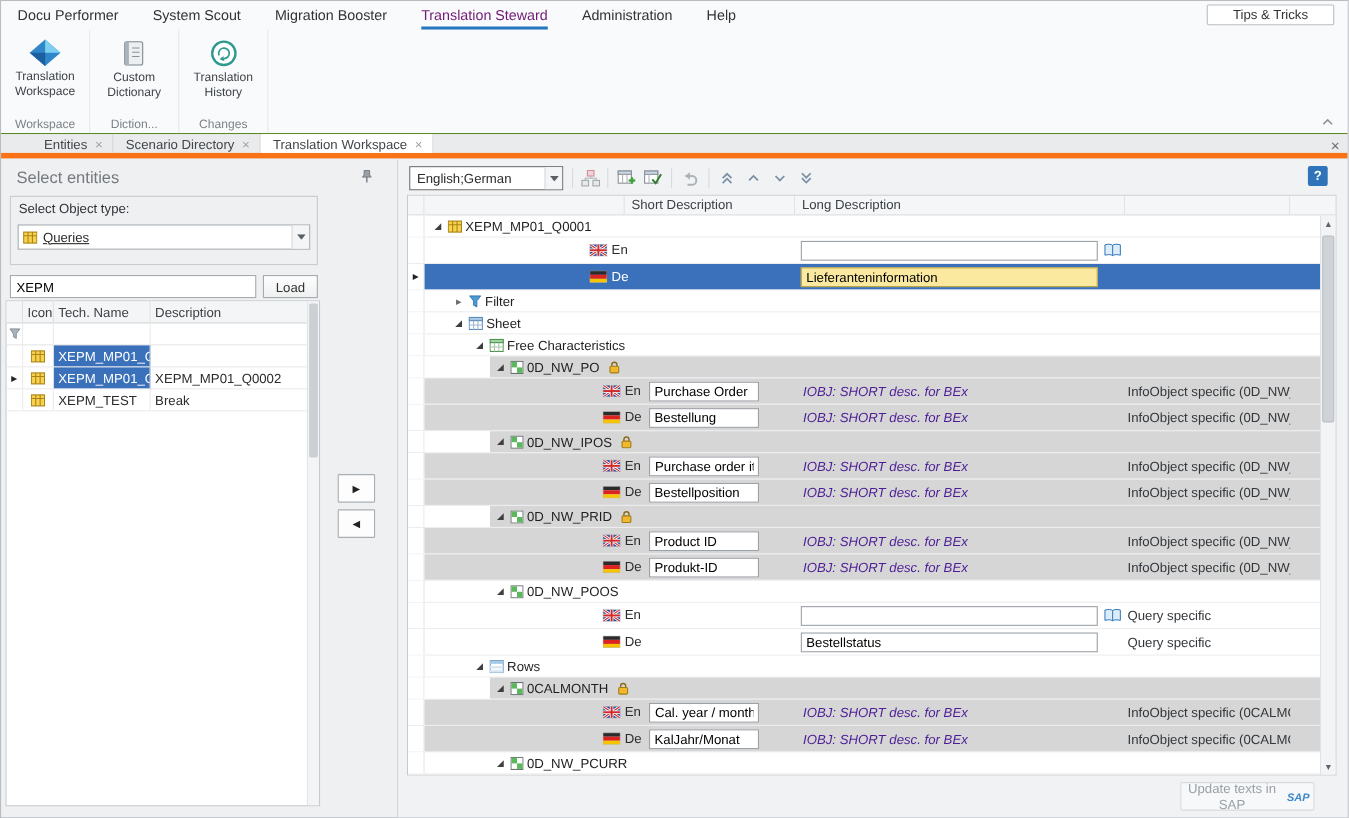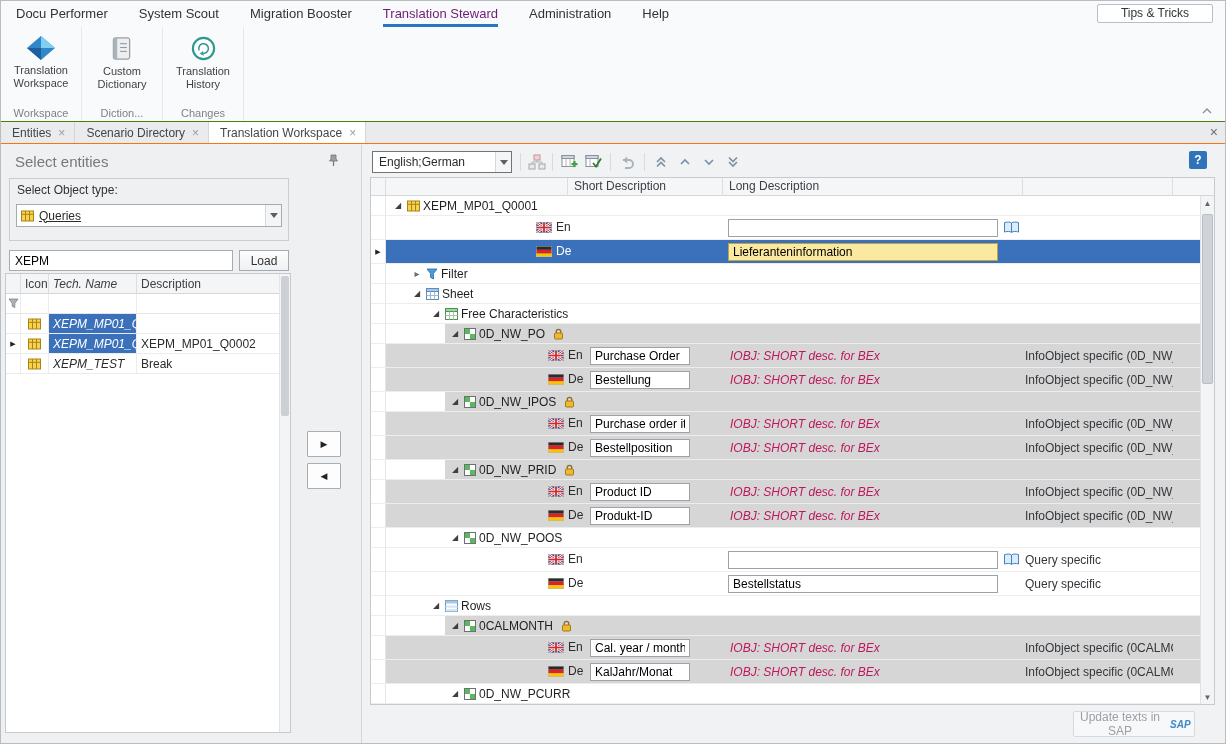--- a/index.html
+++ b/index.html
@@ -16,21 +16,21 @@
   
   .ribbon { position:absolute; left:1px; right:1px; top:27px; height:95px; background:#f9fafb; border-bottom:1px solid #4d7c0f; }
   .rb-groups { display:flex; height:100%; }
   .rb-group { position:relative; padding:6px 6px 16px 6px; border-right:1px solid #e6e8ea; display:flex; align-items:flex-start; }
   .rb-caption { position:absolute; left:0; right:0; bottom:2px; text-align:center; font-size:11px; color:#7c8287; white-space:nowrap; overflow:hidden; }
   .rb-btn { width:68px; display:flex; flex-direction:column; align-items:center; gap:3px; padding-top:2px; }
   .rb-label { font-size:11px; line-height:13px; color:#3f4449; text-align:center; }
   .ribbon-collapse { position:absolute; right:10px; bottom:4px; width:16px; height:12px; display:flex; align-items:center; justify-content:center; }
 
   
-  .tabbar { position:absolute; left:1px; right:1px; top:122px; height:22px; background:#e9ebed; border-bottom:1px solid #f97316; display:flex; }
+  .tabbar { position:absolute; left:1px; right:1px; top:122px; height:22px; background:#e9ebed; border-bottom:5px solid #f97316; display:flex;padding-left:28px; }
   .tab { display:flex; align-items:center; gap:7px; padding:0 9px 0 11px; font-size:12px; color:#41464b; border-right:1px solid #d4d7da; }
   .tab.active { background:#fff; }
   .tab-close { color:#9aa0a5; font-size:12px; line-height:10px; }
   .tabbar-close { position:absolute; right:7px; top:3px; color:#6a7076; font-size:14px; line-height:14px; }
 
   
   .main { position:absolute; left:1px; right:1px; top:145px; bottom:1px; }
 
   
   .left-panel { position:absolute; left:0; top:0; width:352px; height:100%; }
@@ -47,21 +47,21 @@
   .lt { position:absolute; left:4px; top:128px; width:286px; bottom:10px; border:1px solid #c6cacd; background:#fff; }
   .lt-header { display:flex; height:20px; }
   .lt-hcell { background:#f4f5f6; border-right:1px solid #dcdfe2; border-bottom:1px solid #d4d7da; color:#3c4146; padding:3px 0 0 4px; overflow:hidden; white-space:nowrap; }
   .lt-filter { display:flex; height:20px; border-bottom:1px solid #e6e6e6; }
   .lt-fcell { border-right:1px solid #ececec; display:flex; align-items:center; justify-content:center; }
   .lt-row { display:flex; height:20px; border-bottom:1px solid #ececec; }
   .lt-cell { border-right:1px solid #ececec; display:flex; align-items:center; padding-left:4px; overflow:hidden; white-space:nowrap; }
   .lt-cell.c-ind, .lt-hcell.c-ind, .lt-fcell.c-ind { width:15px; padding-left:0; justify-content:center; }
   .c-icon { width:28px; }
   .lt-cell.c-icon { justify-content:center; padding-left:0; }
-  .c-tech { width:88px;font-style:italic; }
+  .c-tech { width:88px; }
   .c-desc { width:143px; border-right:none; }
   .lt-cell.sel { background:#3a71ba; color:#fff; }
   .lt-scroll { position:absolute; right:0; top:0; bottom:0; width:11px; background:#f3f4f5; border-left:1px solid #e2e4e6; }
   .lt-thumb { position:absolute; left:1px; top:2px; width:8px; height:140px; background:#ccd0d4; border-radius:2px; }
   .focus-arrow { font-size:7px; color:#222; }
 
   .transfer-btn { position:absolute; left:306px; width:34px; height:26px; border:1px solid #a9aeb3; background:#fdfdfe; border-radius:1px; font-size:9px; color:#222; }
   .tb-right { top:286px; } .tb-left { top:318px; }
 
   
@@ -93,21 +93,21 @@
   .tri.col { font-size:10px; color:#6b6b6b; }
   .nlabel { color:#1f1f1f; white-space:nowrap; }
   .lock { margin-left:5px; display:inline-flex; }
   .abs { position:absolute; }
   .flag { top:6px; display:inline-flex; }
   .llabel { top:4px; color:#2b2b2b; }
   .g-inp { top:3px; height:18px; border:1px solid #9da2a8; background:#fff; font-size:12px; font-family:"Liberation Sans",sans-serif; padding:0 4px; }
   .s-inp { left:204px; width:100px; }
   .w-inp { left:342px; width:270px; }
   .g-inp.yellow { background:#fbe9a0; border-color:#b8a54a; }
-  .note { left:344px; top:5px; font-style:italic; color:#be185d; white-space:nowrap; }
+  .note { left:344px; top:5px; font-style:italic; color:#4c1d95; white-space:nowrap; }
   .book { left:617px; top:5px; display:inline-flex; }
   .spec { left:639px; top:5px; width:148px; color:#33373b; white-space:nowrap; overflow:hidden; }
 
   .g-scroll { position:absolute; right:0; top:18px; bottom:0; width:14px; background:#f3f4f5; border-left:1px solid #e0e2e5; }
   .g-sarrow { position:absolute; left:0; width:13px; height:14px; display:flex; align-items:center; justify-content:center; font-size:8px; color:#5f646a; background:#f3f4f5; }
   .g-sup { top:0; } .g-sdown { bottom:0; }
   .g-thumb { position:absolute; left:1px; top:18px; width:11px; height:170px; background:#cfd3d7; border:1px solid #b8bec4; border-radius:2px; }
 
   .ws-footer { position:absolute; left:0; right:0; bottom:0; height:38px; }
   .update-btn { position:absolute; right:30px; top:6px; width:122px; height:26px; border:1px solid #d8dbde; background:#f7f8f9; border-radius:2px; color:#9aa0a6; font-size:12px; display:flex; align-items:center; justify-content:center; gap:4px; }

